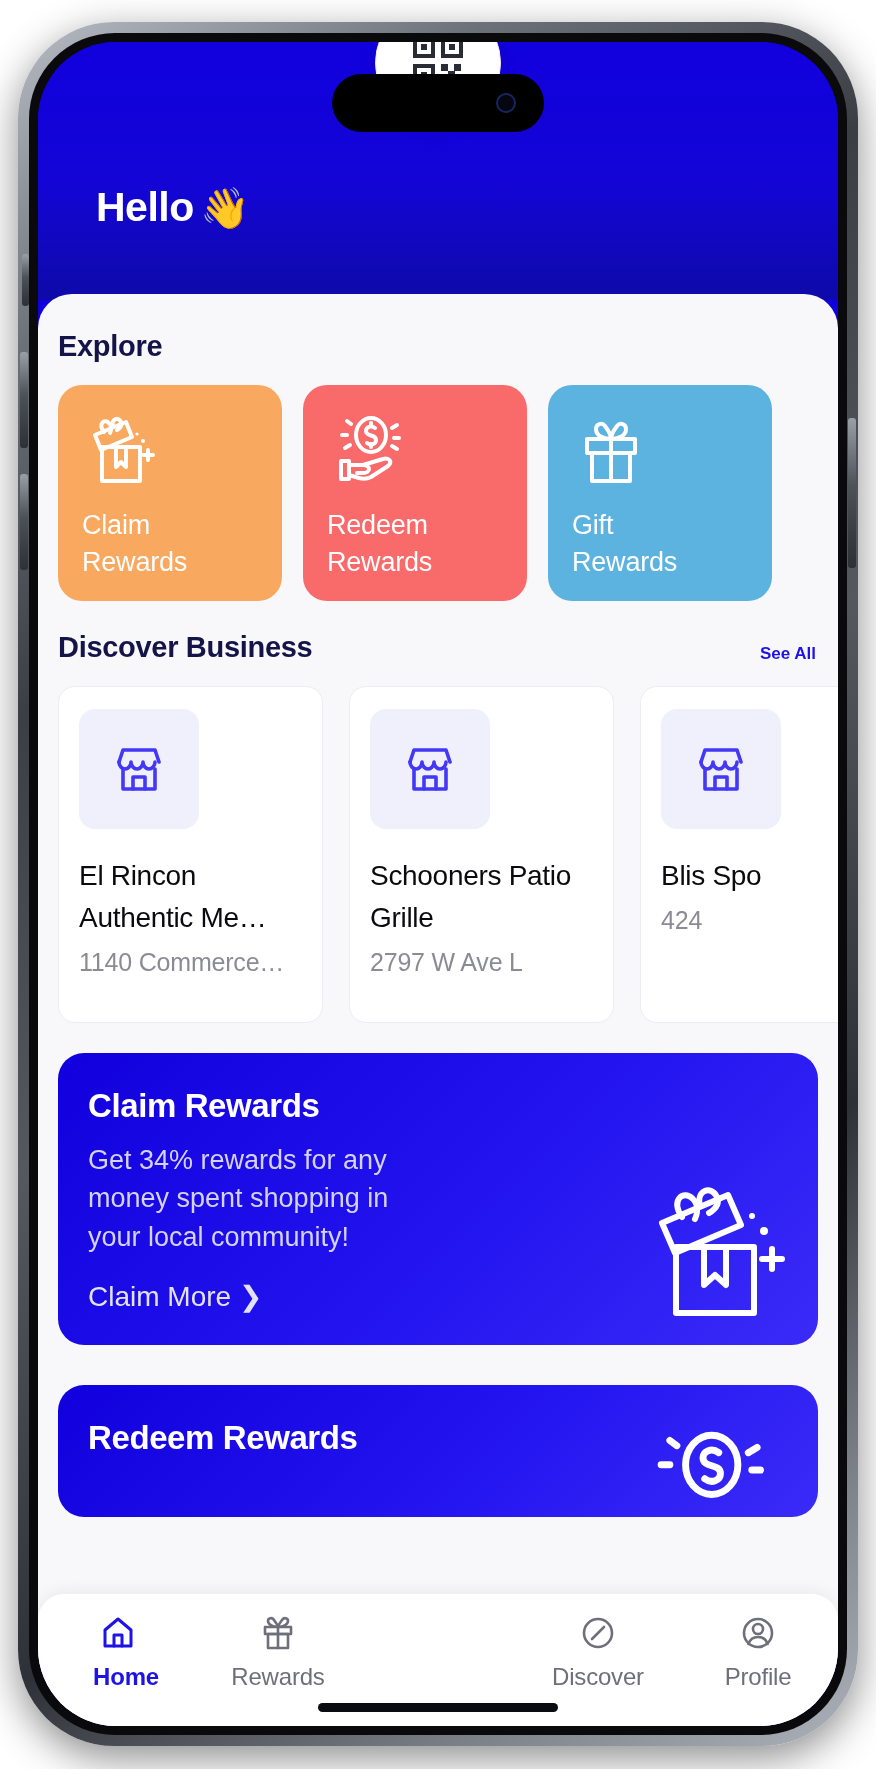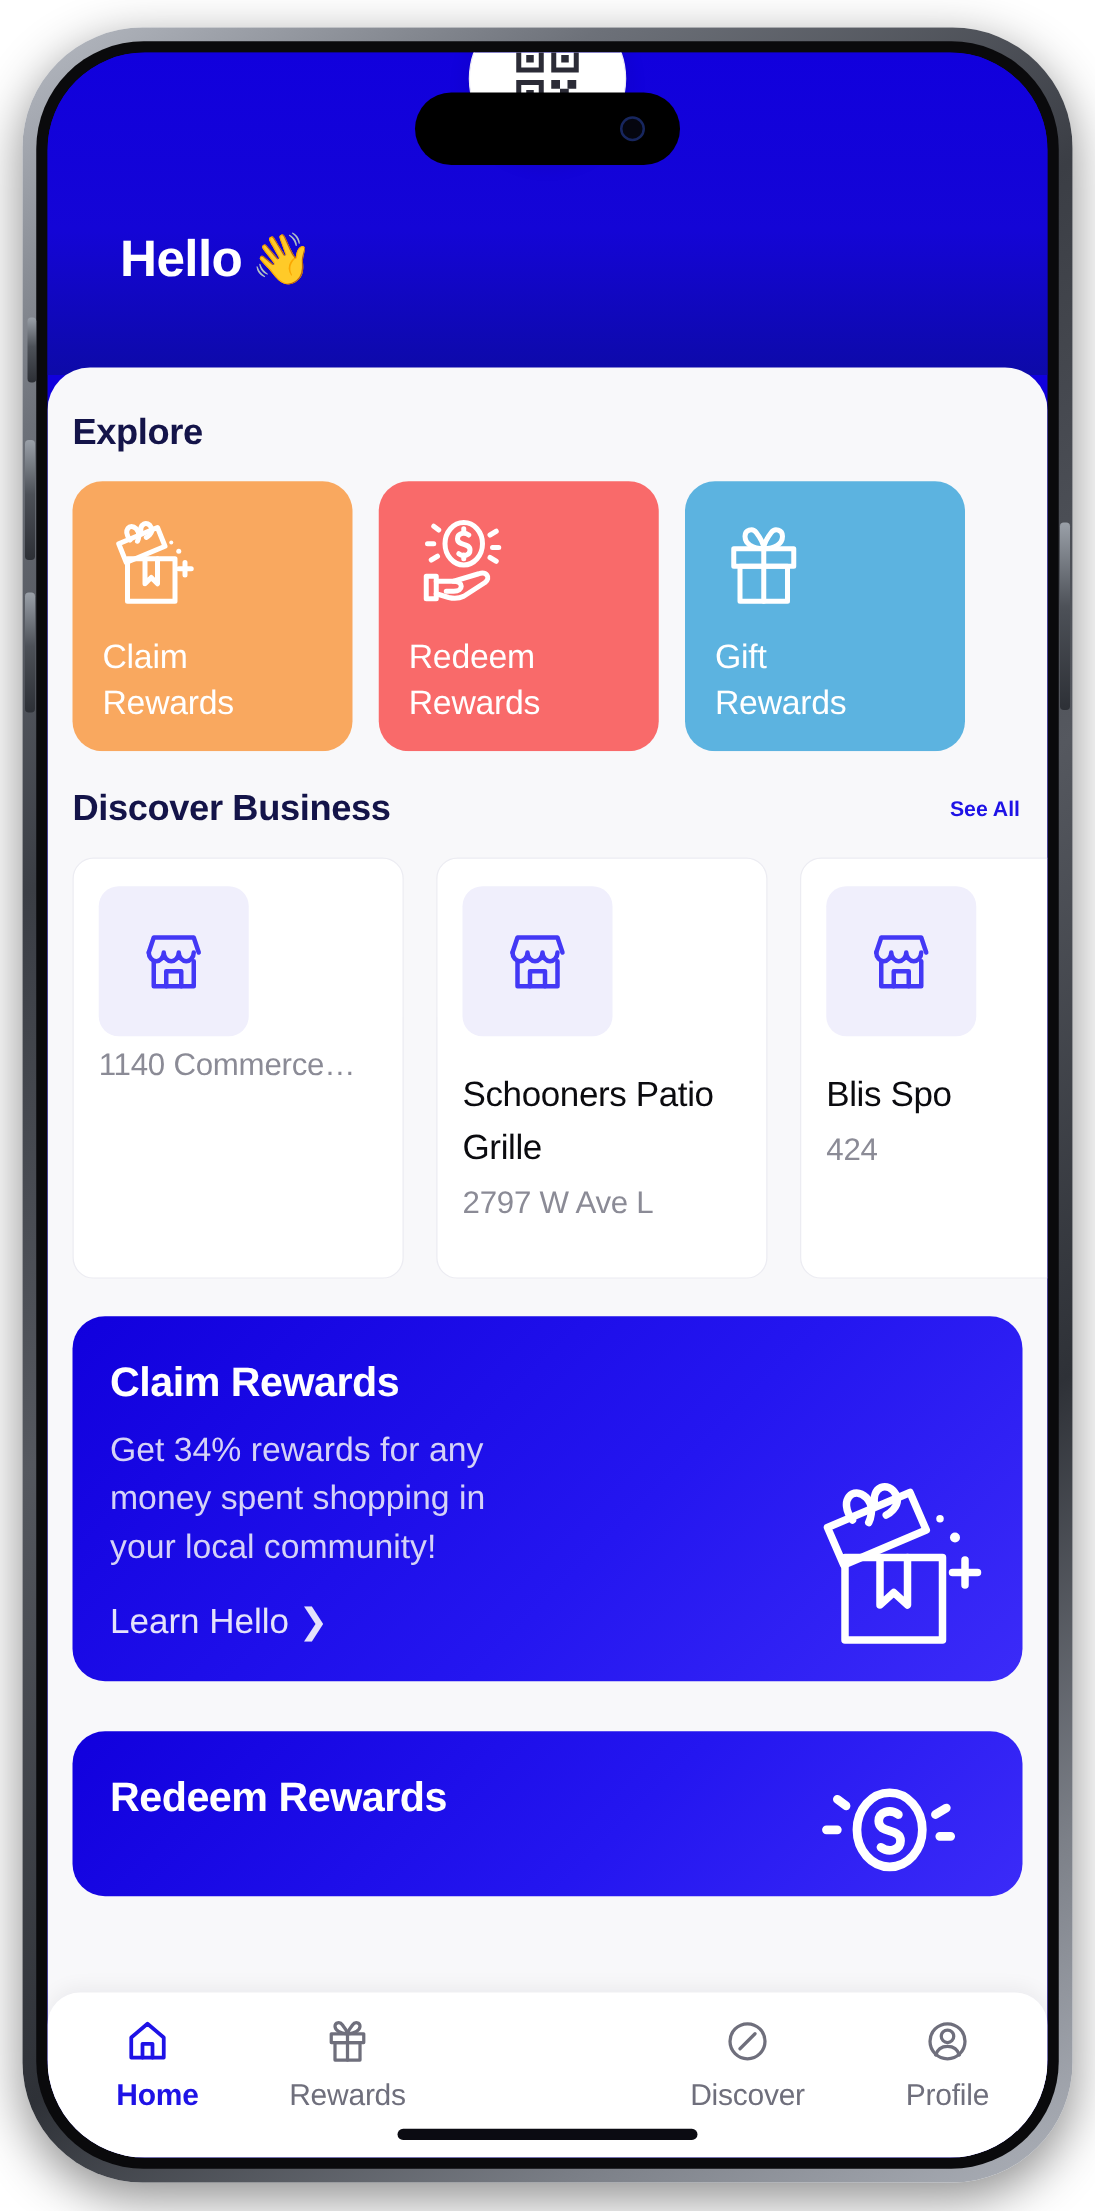--- a/index.html
+++ b/index.html
@@ -100,21 +100,21 @@
     left: 0; top: 252px; right: 0; bottom: 0;
     background: #f8f8fa;
     border-top-left-radius: 34px;
     border-top-right-radius: 34px;
     z-index: 10;
     overflow: hidden;
   }
 
   .section-head {
     display: flex;
-    align-items: center;
+    align-items: flex-end;
     justify-content: space-between;
     padding: 0 22px 0 20px;
   }
   .section-title {
     color: #141449;
     font-size: 29px;
     font-weight: bold;
     letter-spacing: -0.3px;
   }
   .see-all-link {
@@ -390,20 +390,21 @@
 
             <div class="business-card">
               <div class="business-thumb">
                 <svg width="62" height="62" viewBox="0 0 62 62" fill="none" stroke="#4338f5" stroke-width="3.6" stroke-linecap="round" stroke-linejoin="round">
                   <path d="M11 24 L15 12 L47 12 L51 24"></path>
                   <path d="M11 24 C11 28 14 31 17 31 C20 31 23 28 23 24 C23 28 26 31 29 31 C32 31 35 28 35 24 C35 28 38 31 41 31 C44 31 47 28 47 24"></path>
                   <path d="M15 31 L15 51 L47 51 L47 31"></path>
                   <path d="M25 51 L25 39 L37 39 L37 51"></path>
                 </svg>
               </div>
+              <div class="business-name">El Rincon Authentic Me…</div>
               <div class="business-address">1140 Commerce…</div>
             </div>
 
             <div class="business-card">
               <div class="business-thumb">
                 <svg width="62" height="62" viewBox="0 0 62 62" fill="none" stroke="#4338f5" stroke-width="3.6" stroke-linecap="round" stroke-linejoin="round">
                   <path d="M11 24 L15 12 L47 12 L51 24"></path>
                   <path d="M11 24 C11 28 14 31 17 31 C20 31 23 28 23 24 C23 28 26 31 29 31 C32 31 35 28 35 24 C35 28 38 31 41 31 C44 31 47 28 47 24"></path>
                   <path d="M15 31 L15 51 L47 51 L47 31"></path>
                   <path d="M25 51 L25 39 L37 39 L37 51"></path>
@@ -427,21 +428,21 @@
             </div>
 
           </div>
         </div>
 
         <div id="promos">
 
           <div class="promo-banner">
             <div class="promo-title">Claim Rewards</div>
             <div class="promo-body">Get 34% rewards for any money spent shopping in your local community!</div>
-            <div class="promo-cta">Learn Hello  ❯</div>
+            <div class="promo-cta">Claim More  ❯</div>
             <div class="promo-art">
               <svg width="150" height="136" viewBox="0 0 150 136" fill="none" stroke="#ffffff" stroke-width="6" stroke-linecap="round" stroke-linejoin="round">
                 <rect x="34" y="60" width="78" height="66"></rect>
                 <path d="M62 60 L62 98 L73 88 L84 98 L84 60"></path>
                 <path d="M20 36 L86 8 L99 38 L33 66 Z"></path>
                 <path d="M40 30 C28 14 41 2 51 12 C59 20 53 32 53 32"></path>
                 <path d="M58 19 C54 3 69 -2 75 10 C79 20 67 26 67 26"></path>
                 <circle cx="122" cy="44" r="4" fill="#ffffff" stroke="none"></circle>
                 <circle cx="110" cy="29" r="3" fill="#ffffff" stroke="none"></circle>
                 <path d="M130 62 L130 82 M120 72 L140 72"></path>

